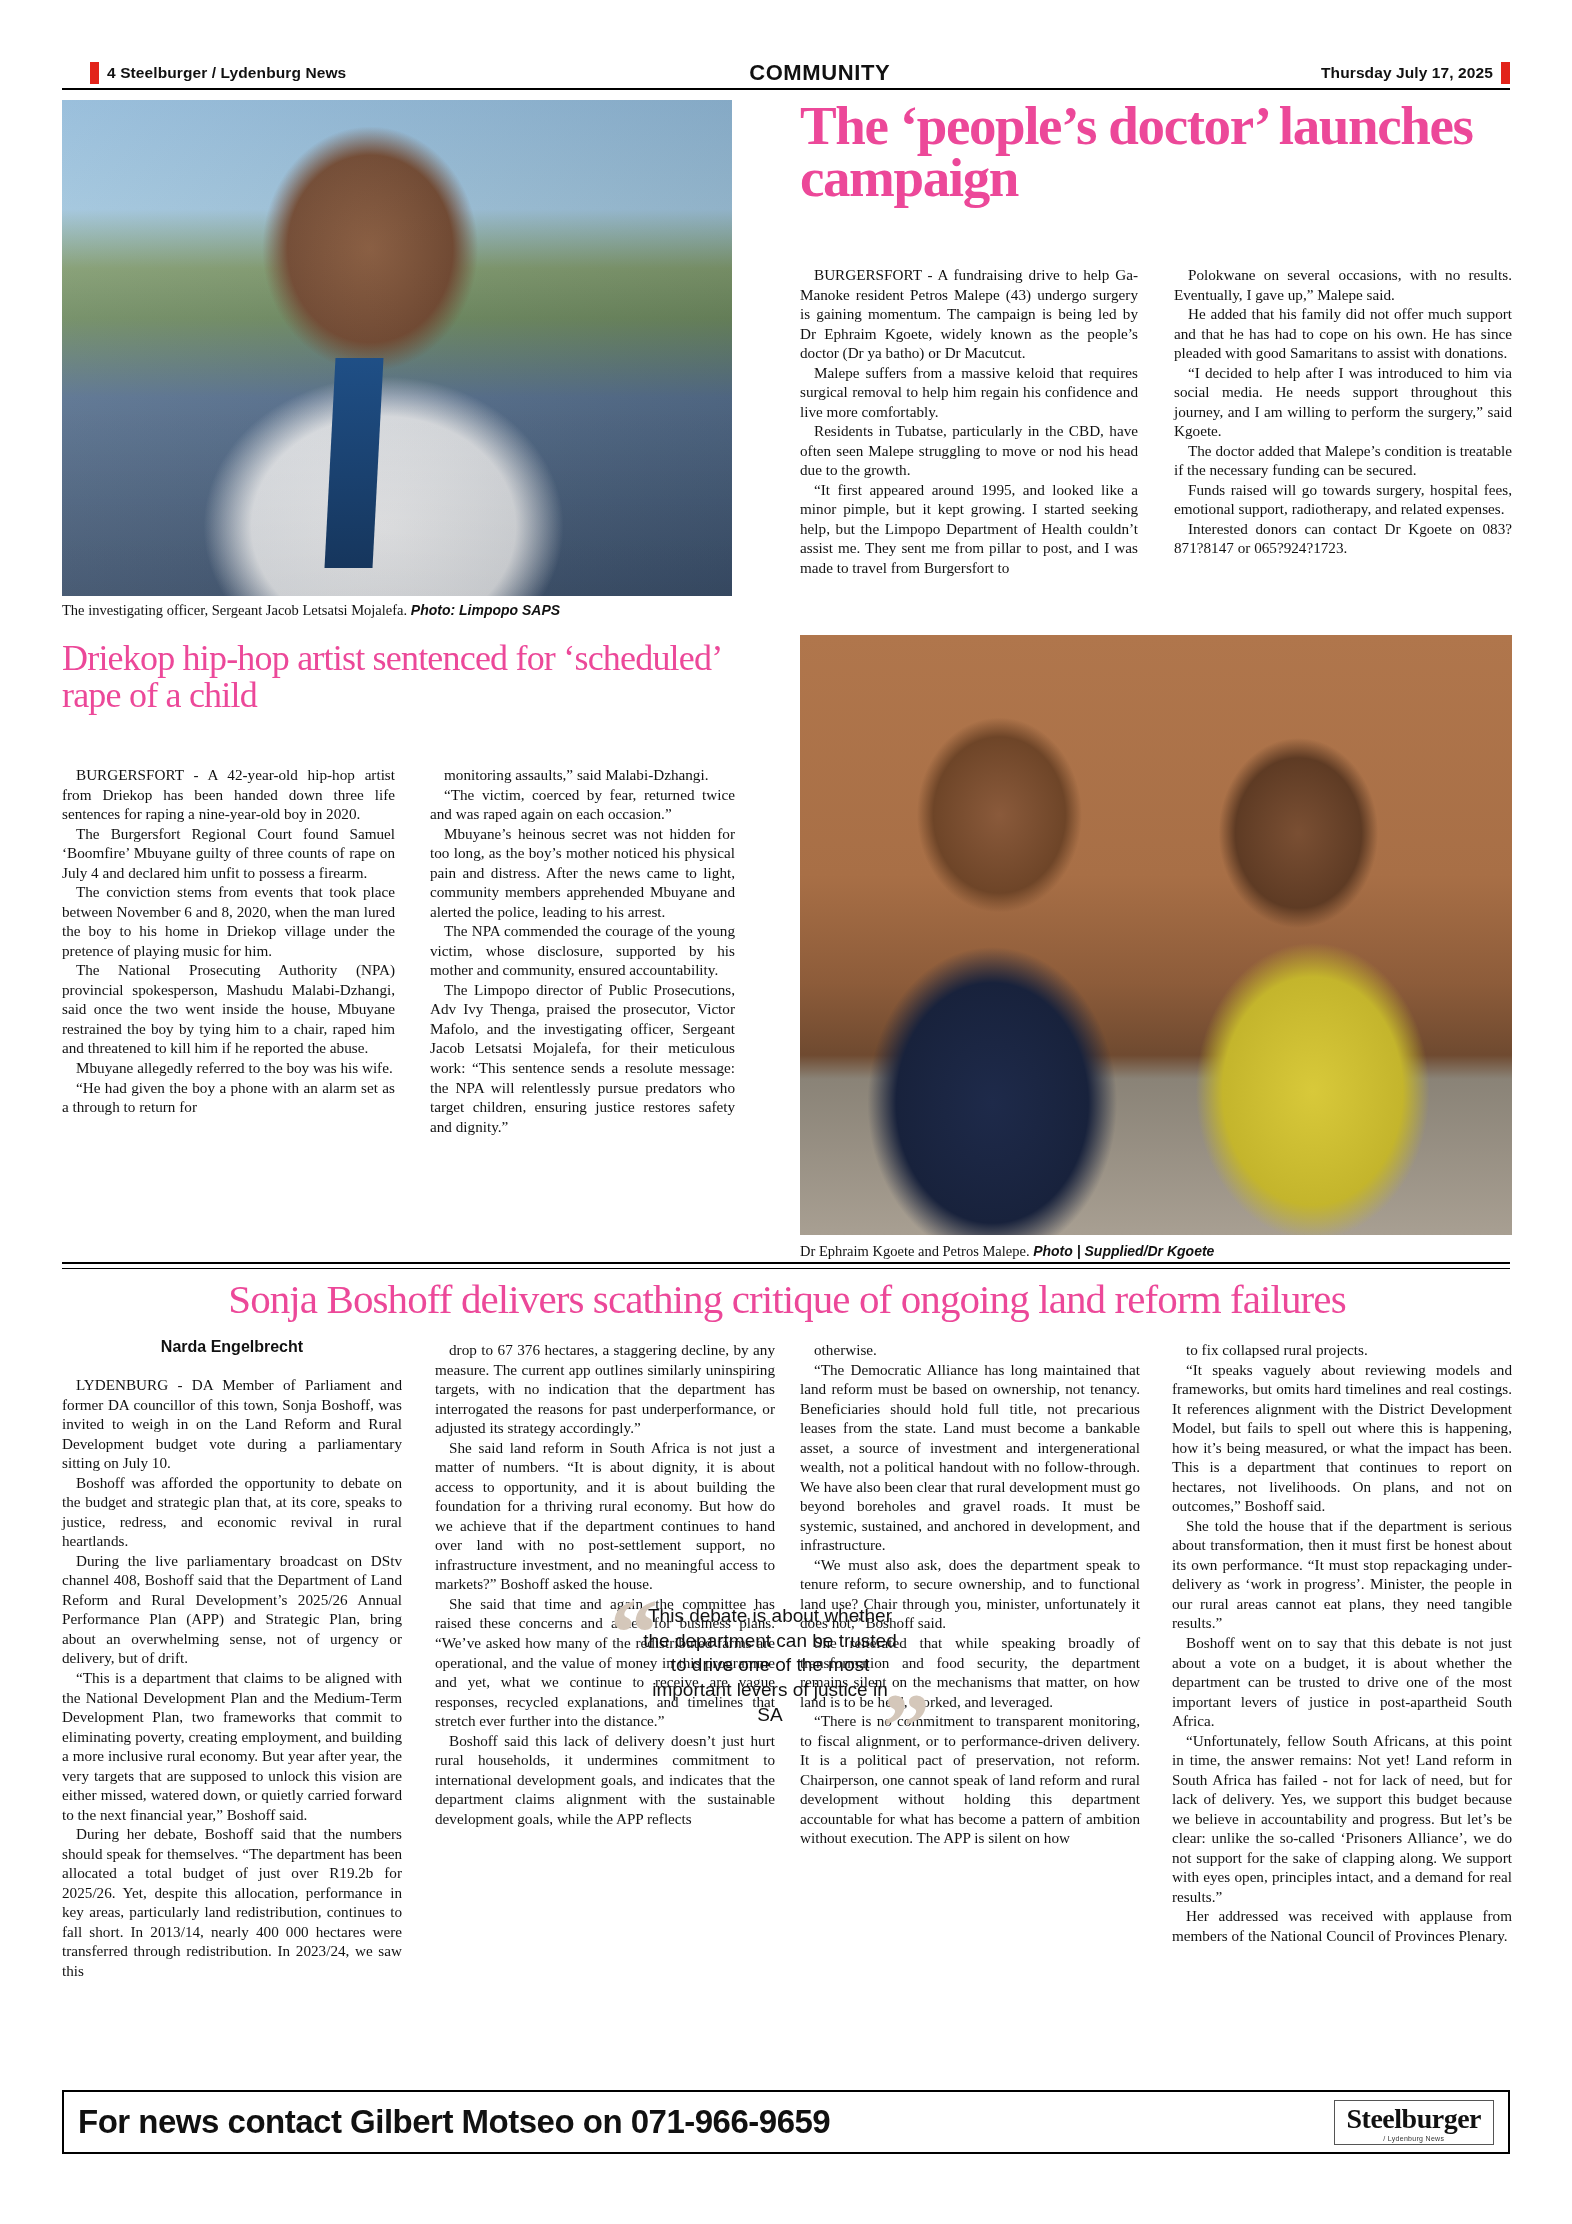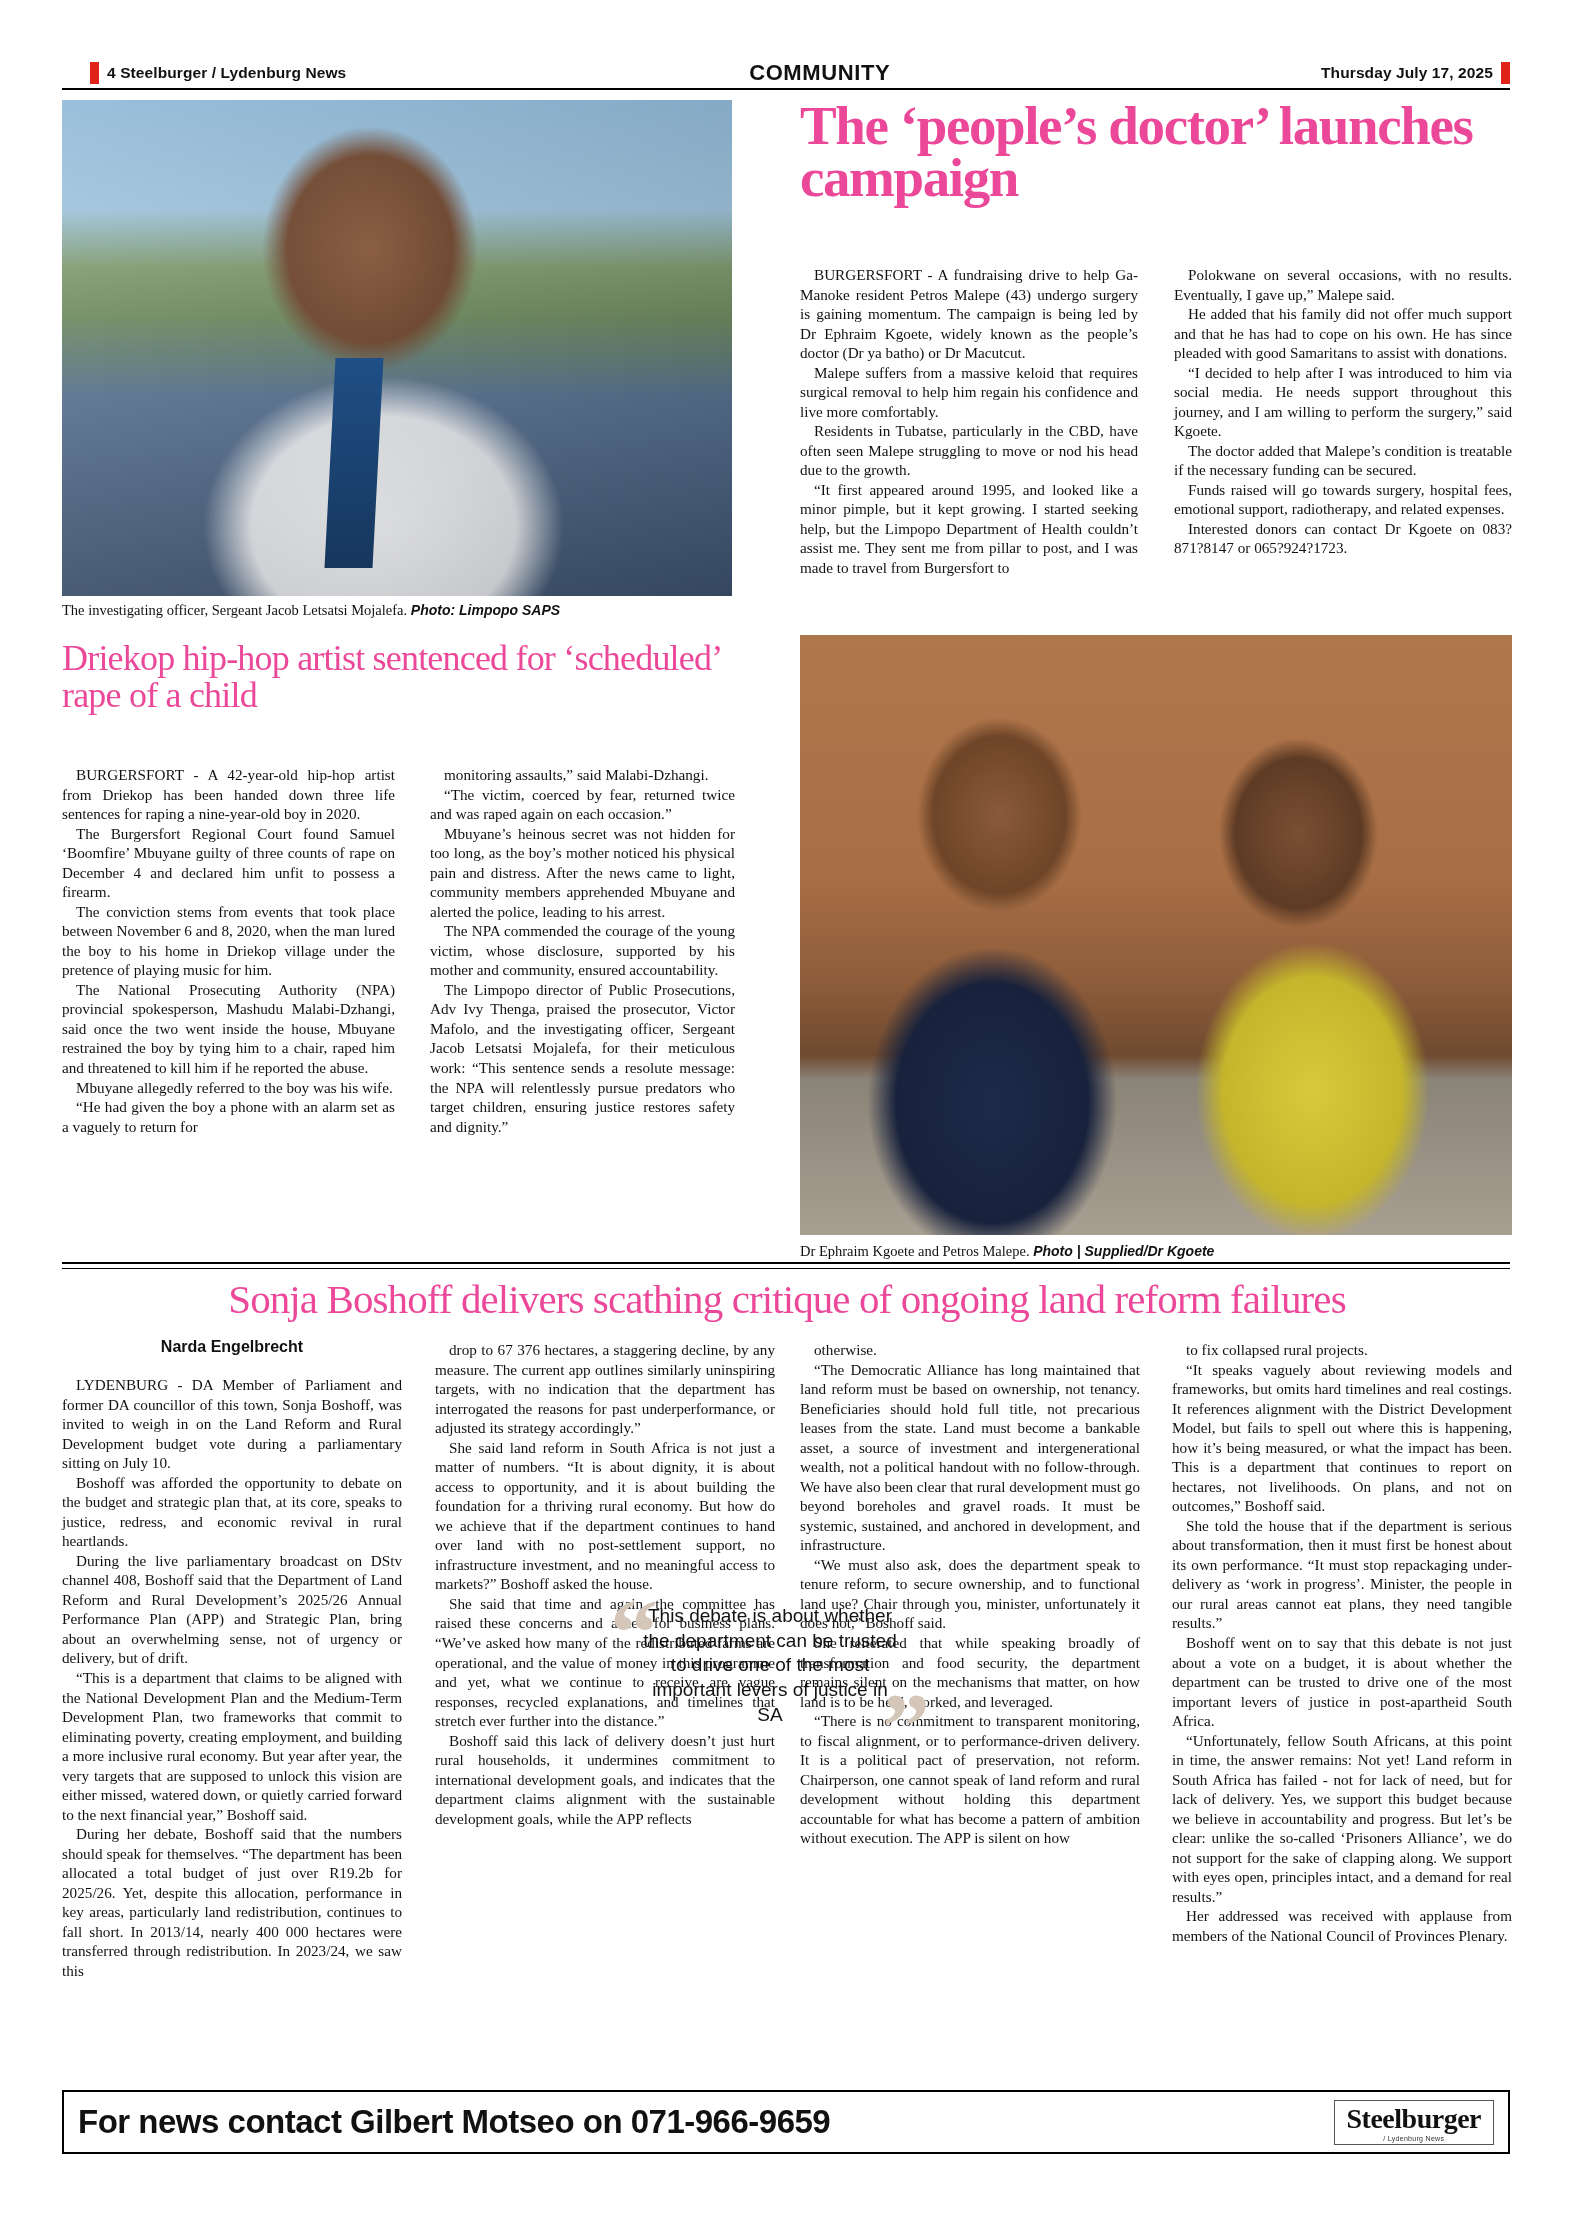--- a/index.html
+++ b/index.html
@@ -352,25 +352,25 @@
     <div class="img-doctor"></div>
   </div>
   <div class="caption" id="caption-doctor">
     <span>Dr Ephraim Kgoete and Petros Malepe. </span><span class="credit">Photo | Supplied/Dr Kgoete</span>
   </div>
 
   <div class="headline" id="headline-driekop">Driekop hip-hop artist sentenced for ‘scheduled’ rape of a child</div>
 
   <div class="body-col" id="dk-col1" style="left:62px; top:765px; width:333px;">
     <p class="first">BURGERSFORT - A 42-year-old hip-hop artist from Driekop has been handed down three life sentences for raping a nine-year-old boy in 2020.</p>
-    <p>The Burgersfort Regional Court found Samuel ‘Boomfire’ Mbuyane guilty of three counts of rape on December 4 and declared him unfit to possess a firearm.</p>
+    <p>The Burgersfort Regional Court found Samuel ‘Boomfire’ Mbuyane guilty of three counts of rape on July 4 and declared him unfit to possess a firearm.</p>
     <p>The conviction stems from events that took place between November 6 and 8, 2020, when the man lured the boy to his home in Driekop village under the pretence of playing music for him.</p>
     <p>The National Prosecuting Authority (NPA) provincial spokesperson, Mashudu Malabi-Dzhangi, said once the two went inside the house, Mbuyane restrained the boy by tying him to a chair, raped him and threatened to kill him if he reported the abuse.</p>
     <p>Mbuyane allegedly referred to the boy was his wife.</p>
-    <p>“He had given the boy a phone with an alarm set as a vaguely to return for</p>
+    <p>“He had given the boy a phone with an alarm set as a through to return for</p>
   </div>
   <div class="body-col" id="dk-col2" style="left:430px; top:765px; width:305px;">
     <p class="first">monitoring assaults,” said Malabi-Dzhangi.</p>
     <p>“The victim, coerced by fear, returned twice and was raped again on each occasion.”</p>
     <p>Mbuyane’s heinous secret was not hidden for too long, as the boy’s mother noticed his physical pain and distress. After the news came to light, community members apprehended Mbuyane and alerted the police, leading to his arrest.</p>
     <p>The NPA commended the courage of the young victim, whose disclosure, supported by his mother and community, ensured accountability.</p>
     <p>The Limpopo director of Public Prosecutions, Adv Ivy Thenga, praised the prosecutor, Victor Mafolo, and the investigating officer, Sergeant Jacob Letsatsi Mojalefa, for their meticulous work: “This sentence sends a resolute message: the NPA will relentlessly pursue predators who target children, ensuring justice restores safety and dignity.”</p>
   </div>
 
   <div class="rule-mid"></div>

